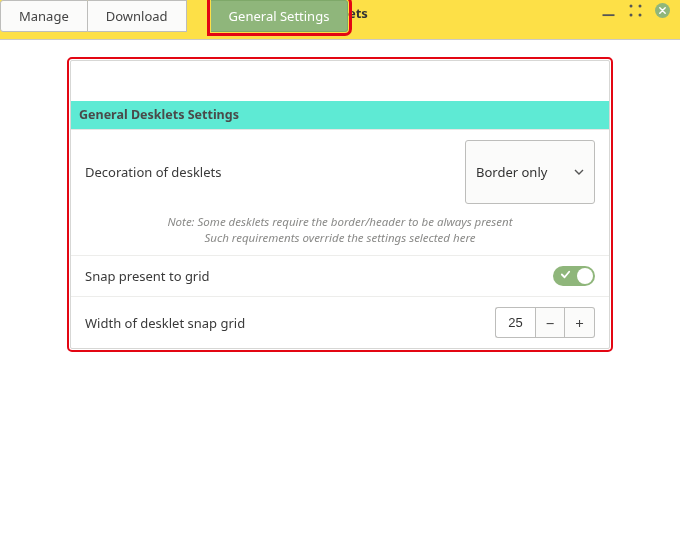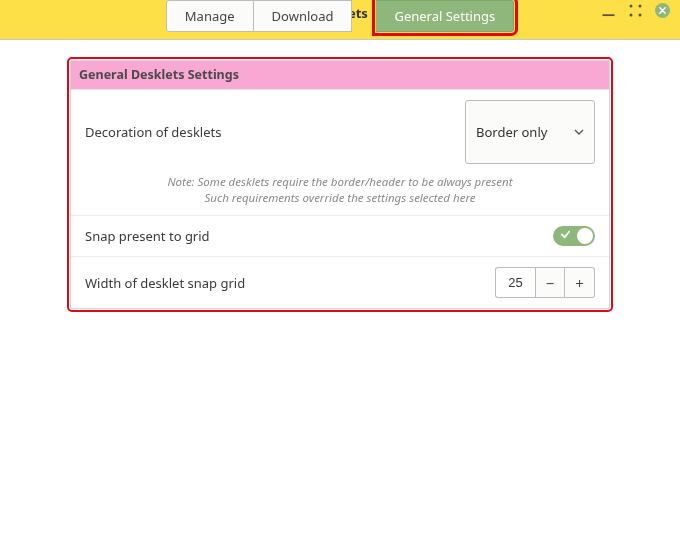--- a/index.html
+++ b/index.html
@@ -49,21 +49,20 @@
     background: #8fb67b;
     display: flex; align-items: center; justify-content: center;
     cursor: pointer;
   }
   .win-close svg { width: 9px; height: 9px; }
   .tabs {
     position: absolute;
     bottom: 7px;
     left: 0; right: 0;
     display: flex;
-    justify-content: center;
   }
   .tabgroup {
     display: flex;
   }
   .tab {
     background: #fbfbfa;
     border: 1px solid #bdbdbb;
     padding: 6px 18px;
     font-size: 13px;
     color: #444;
@@ -89,23 +88,24 @@
     border: 1px solid #d7d7d5;
     border-radius: 2px;
     outline: 2px solid #e30613;
     outline-offset: 1px;
     background: #fff;
   }
   .panel-title {
     font-weight: bold;
     color: #4a4a4a;
     padding: 5px 8px 6px 8px;
-    background: #f9a8d4;
+    background: #5eead4;
     border-bottom: 1px solid #e6e6e4;
     font-size: 12.5px;
+    margin-top: 40px;
   }
   .row {
     display: flex;
     align-items: center;
     justify-content: space-between;
     padding: 10px 14px;
   }
   .sep { border-top: 1px solid #ededeb; }
   .row-label { color: #3a3a3a; }
   .note {

